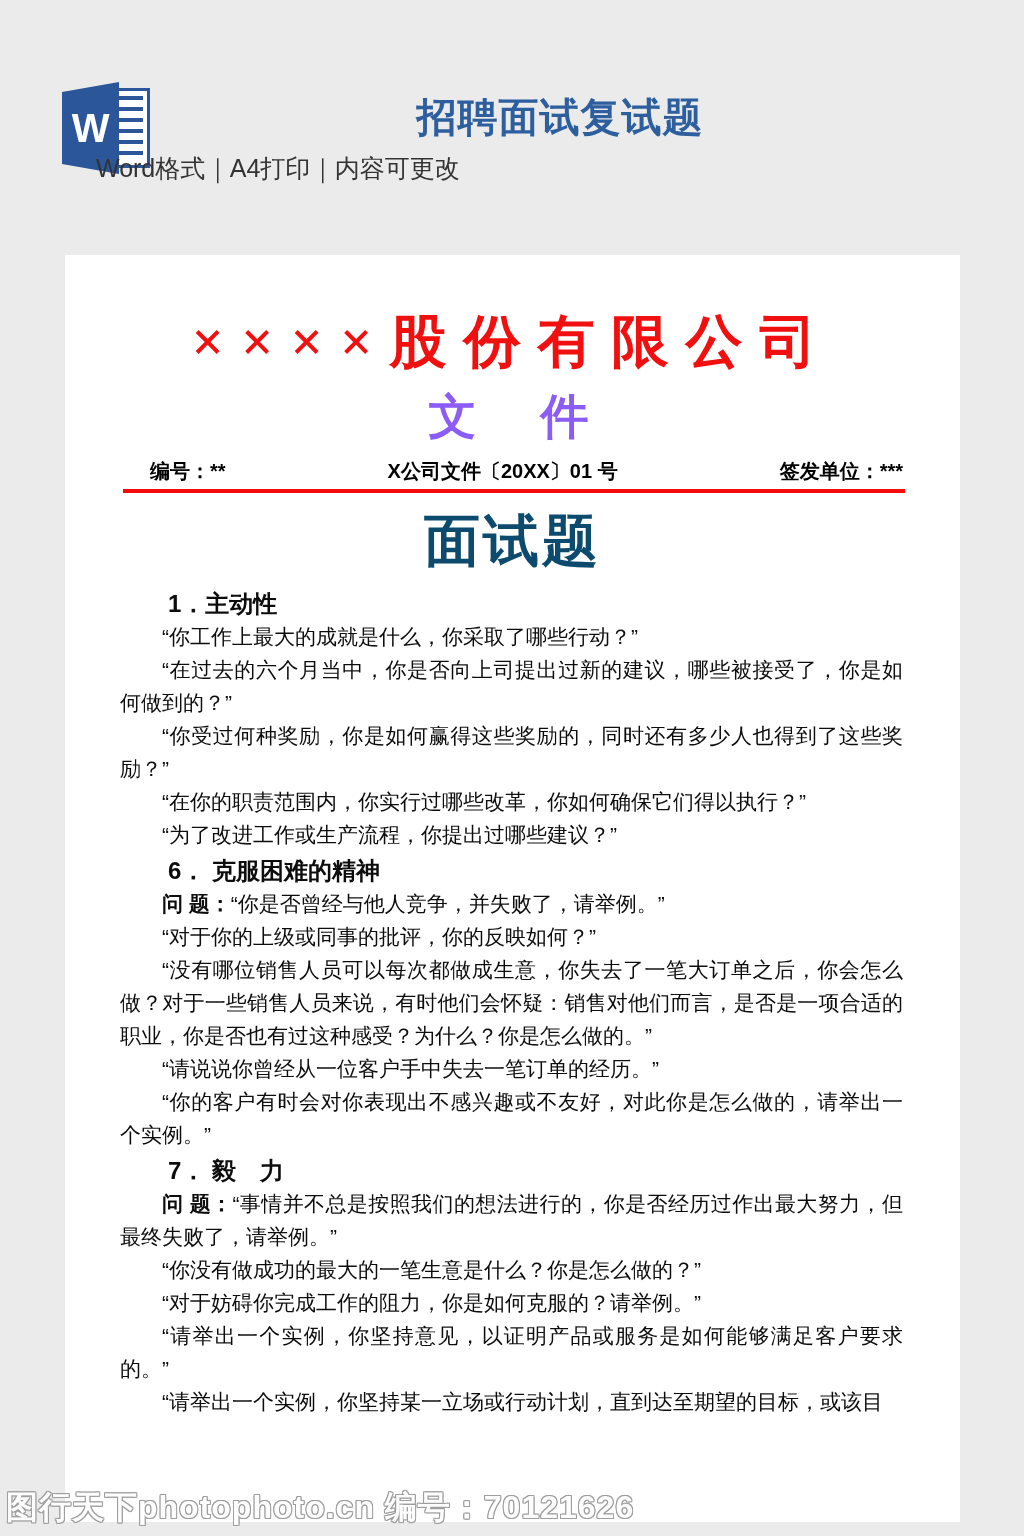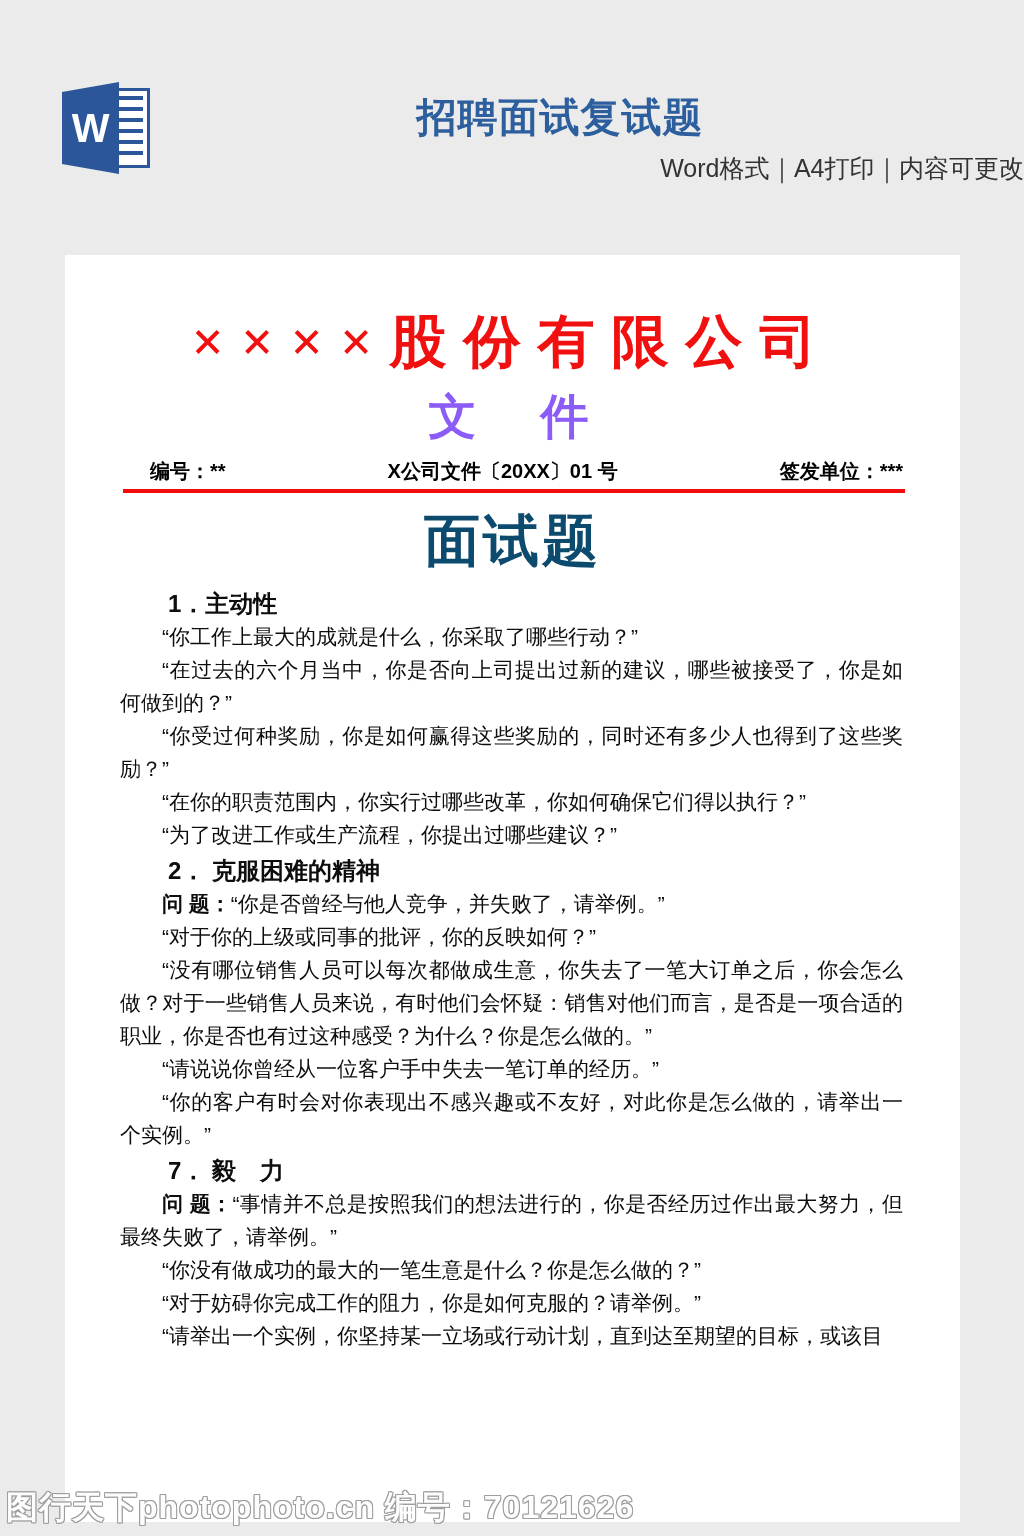--- a/index.html
+++ b/index.html
@@ -30,21 +30,21 @@
   }
   .word-icon .sheet span { color:#fff; font-weight:bold; font-size:40px; line-height:1; }
 
   .header-title {
     position:absolute; left:96px; top:90px; width:928px;
     text-align:center; font-size:40px; font-weight:bold;
     color:#2d5f9e; letter-spacing:1px;
   }
   .header-sub {
     position:absolute; left:96px; top:152px; width:928px;
-    text-align:right; font-size:25px; color:#333;
+    text-align:left; font-size:25px; color:#333;
   }
 
   
   .page {
     position:absolute; left:65px; top:255px; width:895px; height:1267px;
     background:#ffffff; overflow:hidden;
   }
   .company-title {
     margin:54px 0 0; text-align:center;
     font-family:"Liberation Serif", serif; font-weight:bold;
@@ -123,29 +123,30 @@
 
   <div class="doc-body">
 
     <h3>1．主动性</h3>
     <p><span>“你工作上最大的成就是什么，你采取了哪些行动？”</span></p>
     <p><span>“在过去的六个月当中，你是否向上司提出过新的建议，哪些被接受了，你是如何做到的？”</span></p>
     <p><span>“你受过何种奖励，你是如何赢得这些奖励的，同时还有多少人也得到了这些奖励？”</span></p>
     <p><span>“在你的职责范围内，你实行过哪些改革，你如何确保它们得以执行？”</span></p>
     <p><span>“为了改进工作或生产流程，你提出过哪些建议？”</span></p>
 
-    <h3>2． 克服困难的精神</h3>
+    <h3>6． 克服困难的精神</h3>
     <p><b>问 题：</b><span>“你是否曾经与他人竞争，并失败了，请举例。”</span></p>
     <p><span>“对于你的上级或同事的批评，你的反映如何？”</span></p>
     <p><span>“没有哪位销售人员可以每次都做成生意，你失去了一笔大订单之后，你会怎么做？对于一些销售人员来说，有时他们会怀疑：销售对他们而言，是否是一项合适的职业，你是否也有过这种感受？为什么？你是怎么做的。”</span></p>
     <p><span>“请说说你曾经从一位客户手中失去一笔订单的经历。”</span></p>
     <p><span>“你的客户有时会对你表现出不感兴趣或不友好，对此你是怎么做的，请举出一个实例。”</span></p>
 
     <h3>7． 毅　力</h3>
     <p><b>问 题：</b><span>“事情并不总是按照我们的想法进行的，你是否经历过作出最大努力，但最终失败了，请举例。”</span></p>
     <p><span>“你没有做成功的最大的一笔生意是什么？你是怎么做的？”</span></p>
     <p><span>“对于妨碍你完成工作的阻力，你是如何克服的？请举例。”</span></p>
+    <p><span>“请举出一个实例，你坚持意见，以证明产品或服务是如何能够满足客户要求的。”</span></p>
     <p><span>“请举出一个实例，你坚持某一立场或行动计划，直到达至期望的目标，或该目</span></p>
 
   </div>
 </div>
 
 <div class="watermark">图行天下photophoto.cn 编号：70121626</div>
 
 </body></html>

